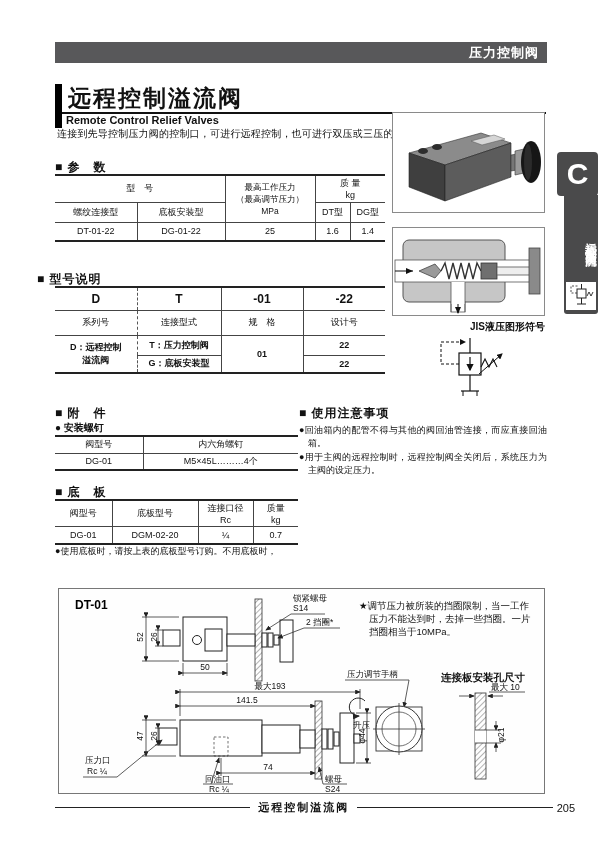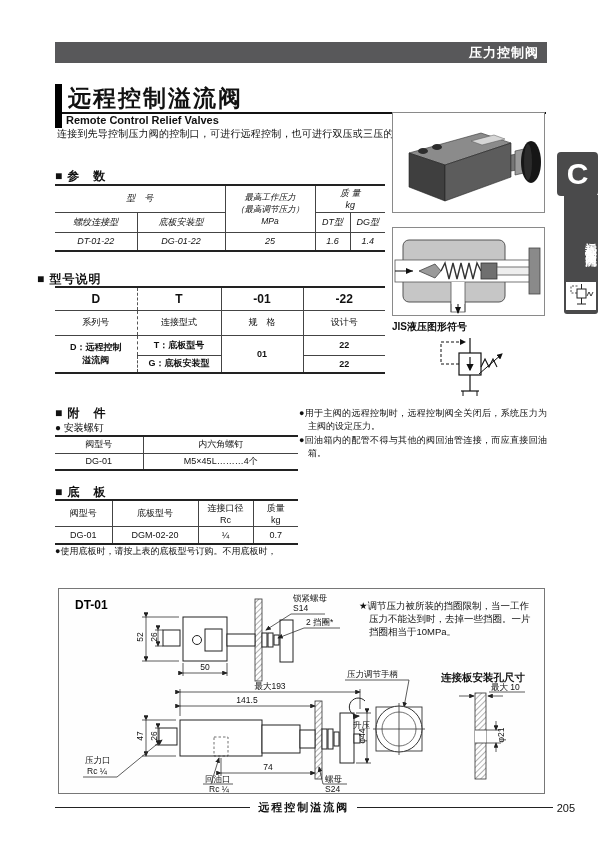--- a/index.html
+++ b/index.html
@@ -16,21 +16,21 @@
     padding-right:8px; box-sizing:border-box; letter-spacing:1px; }
 
   
   .title-bar { left:55px; top:84px; width:7px; height:44px; background:#000; }
   .page-title { left:68px; top:83px; font-size:23px; font-weight:bold; letter-spacing:2px; }
   .title-rule { left:62px; top:112px; width:484px; border-top:2px solid #111; }
   .subtitle { left:66px; top:114px; font-size:11px; font-weight:bold; }
   .desc { left:57px; top:127px; font-size:10px; letter-spacing:0.2px; }
 
   .sec-h { font-size:12px; font-weight:bold; letter-spacing:1px; }
-  .sub-h { font-size:10px; font-weight:normal; }
+  .sub-h { font-size:10px; font-weight:bold; }
 
   table { border-collapse:collapse; table-layout:fixed; }
   .cat-tbl { border-top:2px solid #222; border-bottom:2px solid #222;
     font-size:9px; text-align:center; }
   .cat-tbl td { border:1px solid #444; padding:1px 2px; vertical-align:middle; }
   .cat-tbl td.first { border-left:0; }
   .cat-tbl td.last { border-right:0; }
   .cat-tbl td.dash-r { border-right:1px dashed #555; }
   .cat-tbl td.dash-l { border-left:1px dashed #555; }
   .small { font-size:8.5px; }
@@ -38,21 +38,21 @@
   .code { font-size:12px; font-weight:bold; }
 
   .note-line { font-size:9px; line-height:13px; }
   .note-cont { padding-left:9px; }
 
   .notes-col { left:299px; top:405px; width:248px; }
   .notes-col .item { font-size:9px; line-height:12.5px; text-align:justify;
     padding-left:9px; text-indent:-9px; margin-top:2px; }
 
   .img-box { border:1px solid #8a8a8a; background:#fff; box-sizing:border-box; }
-  .jis-caption { left:392px; top:320px; width:153px; text-align:left;
+  .jis-caption { left:392px; top:320px; width:153px; text-align:right;
     font-size:10px; font-weight:bold; }
 
   
   .c-box { left:557px; top:152px; width:41px; height:44px; background:#4a4a4b;
     border-radius:4px; color:#fff; font-size:30px; font-weight:bold;
     text-align:center; line-height:44px; }
   .v-bar { left:564px; top:195px; width:34px; height:119px; background:#4a4a4b;
     border-radius:0 0 3px 3px; }
   .v-text { left:564px; top:200px; width:34px; height:82px; color:#fff;
     font-size:11.5px; font-weight:bold; writing-mode:vertical-rl;
@@ -82,22 +82,22 @@
 <body>
 
 <div class="abs banner">压力控制阀</div>
 
 <div class="abs title-bar"></div>
 <div class="abs page-title">远程控制溢流阀</div>
 <div class="abs title-rule"></div>
 <div class="abs subtitle">Remote Control Relief Valves</div>
 <div class="abs desc">连接到先导控制压力阀的控制口，可进行远程控制，也可进行双压或三压的控制。</div>
 
-<div class="abs sec-h" style="left:55px; top:168px;font-family:Liberation Serif, serif;">■ 参　数</div>
-<table class="abs cat-tbl" style="left:55px; top:184px; width:330px;font-style:italic;">
+<div class="abs sec-h" style="left:55px; top:159px;">■ 参　数</div>
+<table class="abs cat-tbl" style="left:55px; top:174px; width:330px;">
   <colgroup>
       <col style="width:82px">
       <col style="width:88px">
       <col style="width:90px">
       <col style="width:35px">
       <col style="width:35px">
     </colgroup>
   <tbody>
       <tr style="height:27px;">
     <td colspan="2" class="first">型　号</td>
@@ -146,21 +146,21 @@
     <td class="first dash-r">系列号</td>
     <td class="dash-l">连接型式</td>
     <td>规　格</td>
     <td class="last">设计号</td>
   </tr>
   <tr style="height:20px;">
     <td rowspan="2" class="first bold dash-r">
       <span style="display:block">D：远程控制</span>
       <span style="display:block">溢流阀</span>
     </td>
-    <td class="bold dash-l">T：底板型号</td>
+    <td class="bold dash-l">T：压力控制阀</td>
     <td rowspan="2" class="bold">01</td>
     <td class="last bold">22</td>
   </tr>
   <tr style="height:18px;margin-top:18px;">
     <td class="bold dash-l">G：底板安装型</td>
     <td class="last bold">22</td>
   </tr>
 </tbody>
   </table>
 
@@ -210,22 +210,23 @@
     <td>¼</td>
     <td class="last">0.7</td>
   </tr>
 </tbody>
   </table>
 <div class="abs" style="left:55px; top:545px; width:252px;">
   <div class="note-line">●使用底板时，请按上表的底板型号订购。不用底板时，</div>
 </div>
 
 <div class="abs notes-col">
+  <div class="sec-h">■ 使用注意事项</div>
+  <div class="item">●回油箱内的配管不得与其他的阀回油管连接，而应直接回油箱。</div>
   <div class="item">●用于主阀的远程控制时，远程控制阀全关闭后，系统压力为主阀的设定压力。</div>
-  <div class="item">●回油箱内的配管不得与其他的阀回油管连接，而应直接回油箱。</div>
 </div>
 
 <div class="abs img-box" style="left:392px; top:112px; width:153px; height:101px;">
   <svg width="151" height="99" viewBox="0 0 151 99">
     <polygon points="16,40 88,20 118,30 52,52" fill="#8b8b8b" stroke="#333" stroke-width="0.6"></polygon>
     <polygon points="16,40 52,52 52,88 16,74" fill="#3f3f3f" stroke="#222" stroke-width="0.6"></polygon>
     <polygon points="52,52 118,30 118,64 52,88" fill="#5c5c5c" stroke="#222" stroke-width="0.6"></polygon>
     <polygon points="78,28 101,22 112,26 89,32" fill="#d6d6d6" stroke="#555" stroke-width="0.5"></polygon>
     <ellipse cx="30" cy="38" rx="5" ry="3" fill="#2d2d2d"></ellipse>
     <ellipse cx="44" cy="34" rx="5" ry="3" fill="#2d2d2d"></ellipse>

